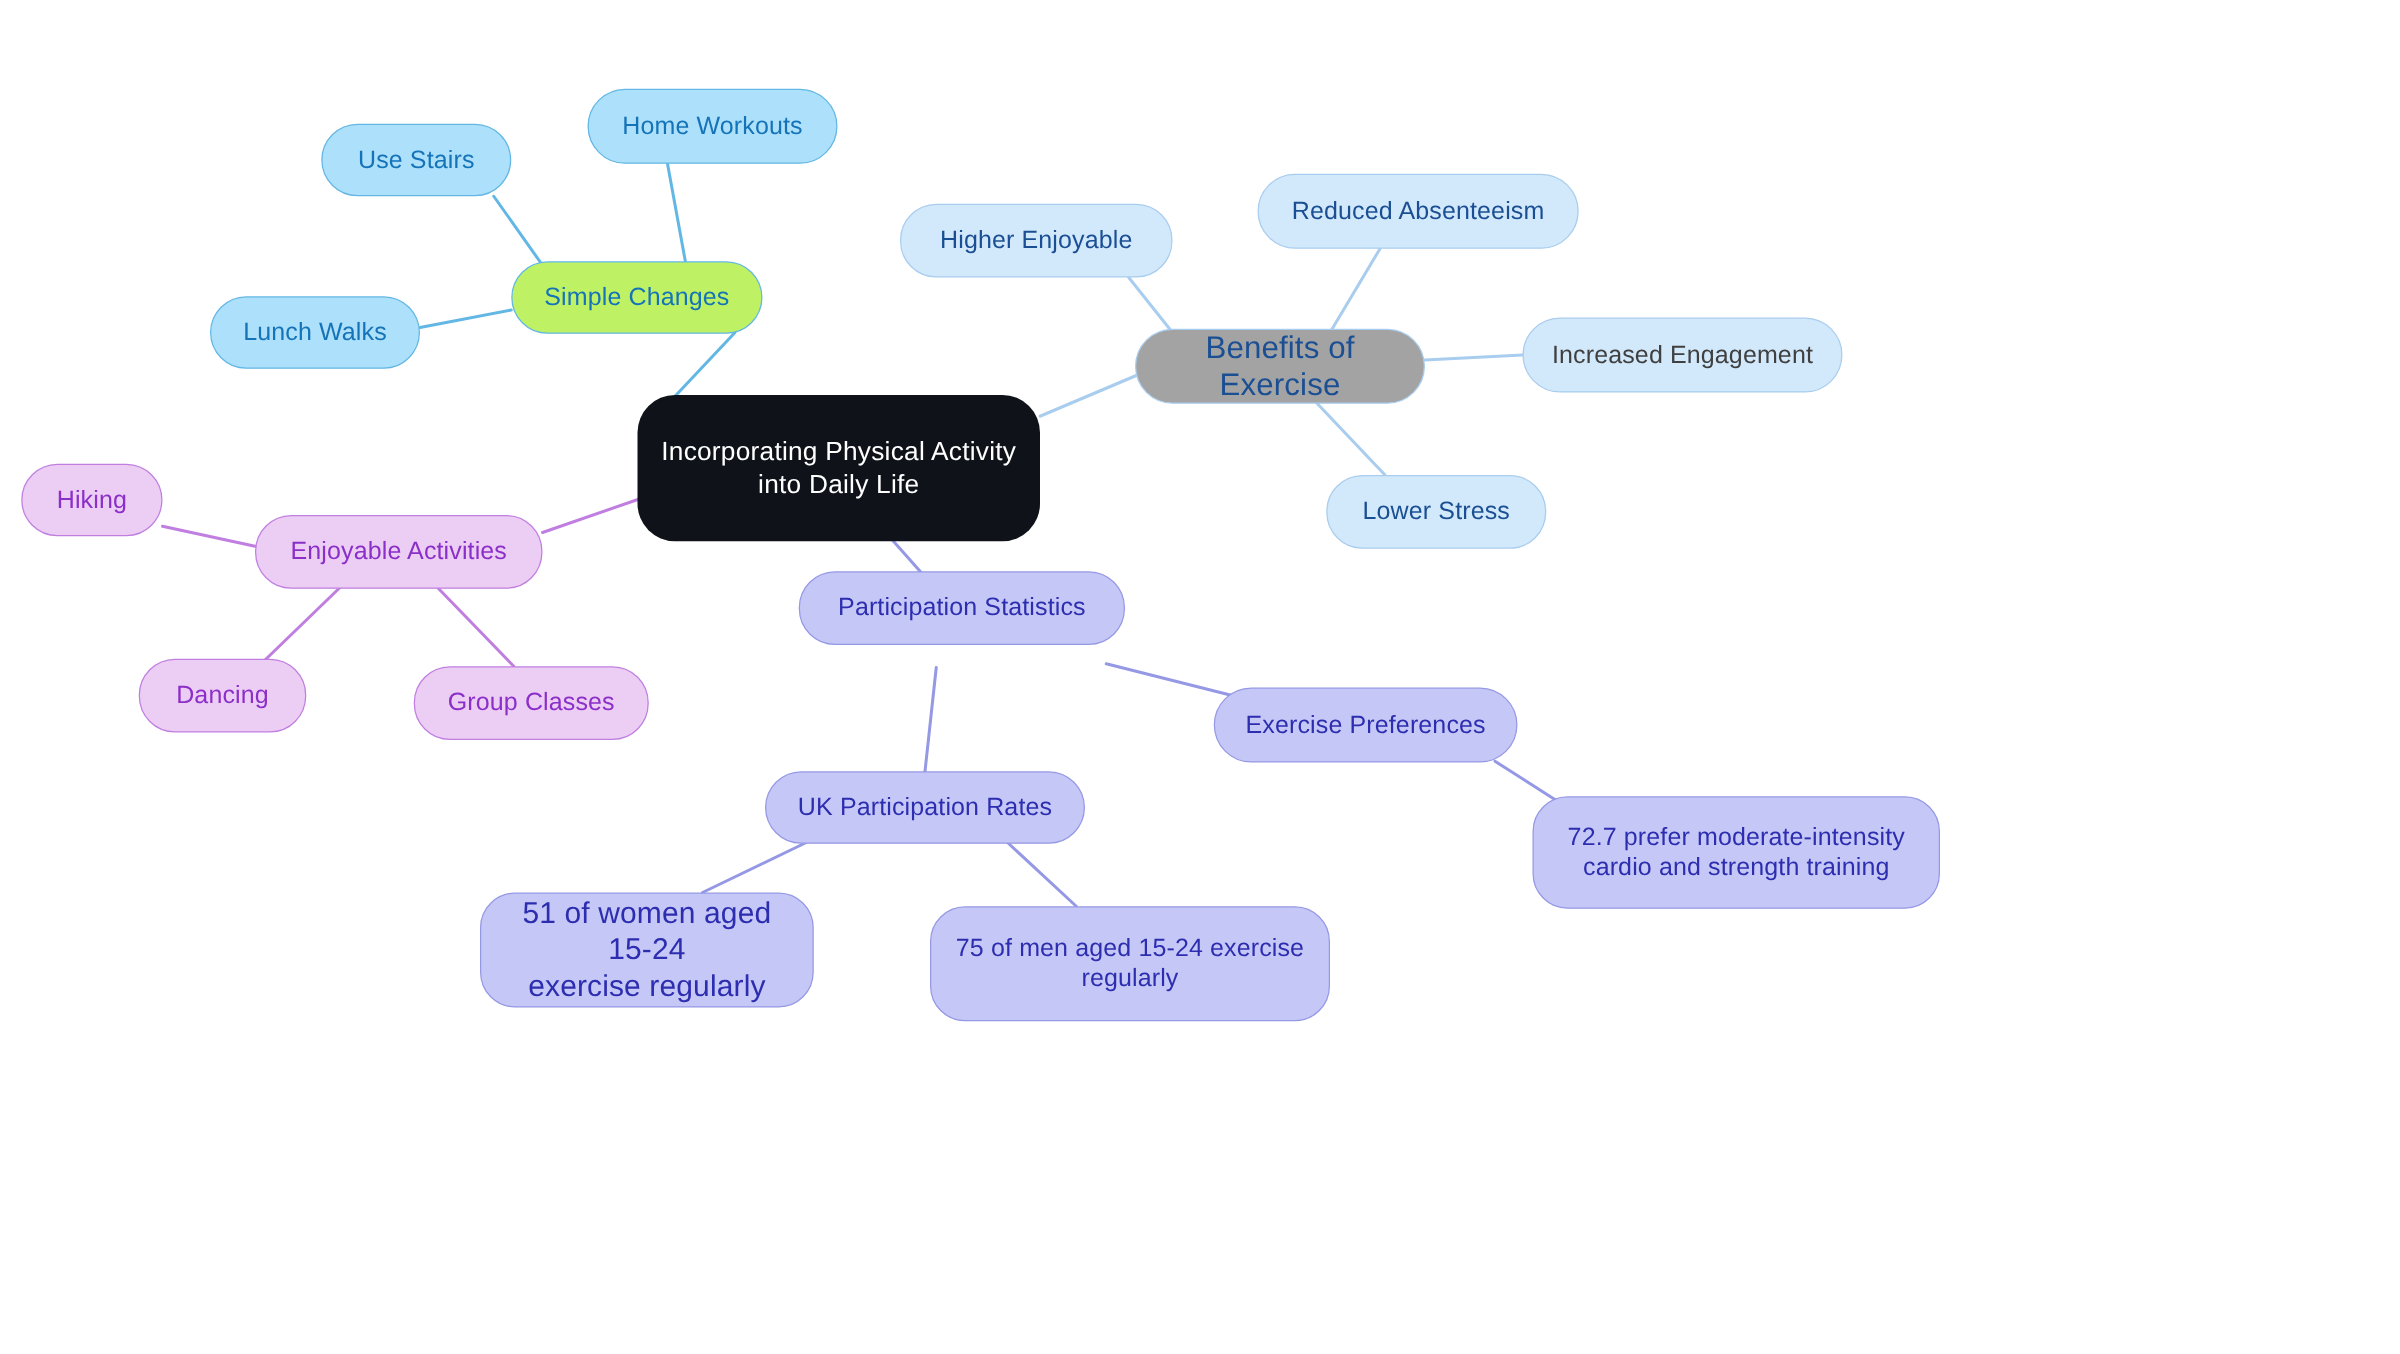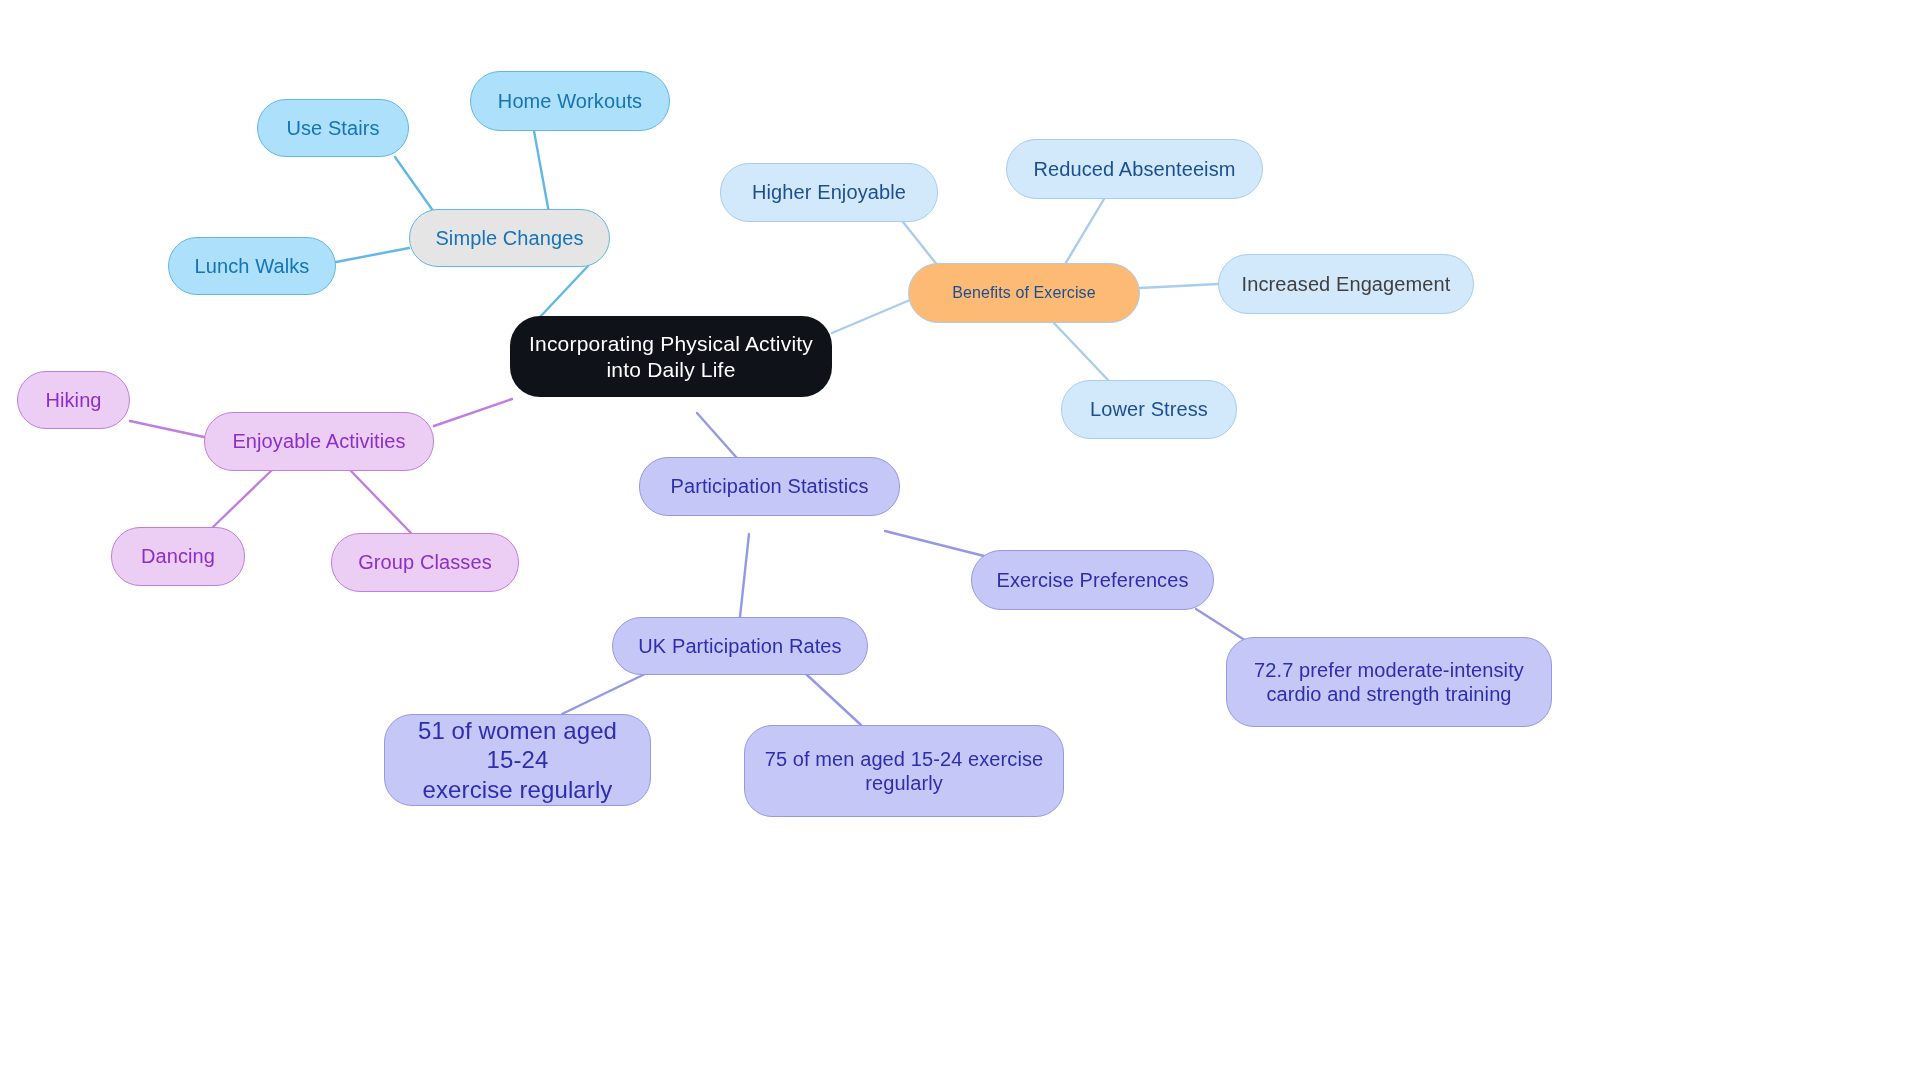--- a/index.html
+++ b/index.html
@@ -66,27 +66,27 @@
       <line x1="272" y1="470" x2="212" y2="528" stroke="#c07fe0" stroke-width="2.4" stroke-linecap="round"></line>
       <line x1="350" y1="470" x2="411" y2="533" stroke="#c07fe0" stroke-width="2.4" stroke-linecap="round"></line>
       <line x1="697" y1="413" x2="752" y2="475" stroke="#9598e4" stroke-width="2.4" stroke-linecap="round"></line>
       <line x1="885" y1="531" x2="1000" y2="560" stroke="#9598e4" stroke-width="2.4" stroke-linecap="round"></line>
       <line x1="749" y1="534" x2="740" y2="617" stroke="#9598e4" stroke-width="2.4" stroke-linecap="round"></line>
       <line x1="1196" y1="609" x2="1257" y2="648" stroke="#9598e4" stroke-width="2.4" stroke-linecap="round"></line>
       <line x1="645" y1="674" x2="562" y2="714" stroke="#9598e4" stroke-width="2.4" stroke-linecap="round"></line>
       <line x1="806" y1="674" x2="861" y2="725" stroke="#9598e4" stroke-width="2.4" stroke-linecap="round"></line>
     </svg>
   <div id="node-layer">
-      <div class="node root" style="left: 510px; top: 316px; width: 322px; height: 81px; background: rgb(15, 19, 25); border-color: rgb(15, 19, 25); color: rgb(255, 255, 255); font-size: 21px; border-radius: 30px;">Incorporating Physical Activity
+      <div class="node root" style="left: 510px; top: 316px; width: 322px; height: 117px; background: rgb(15, 19, 25); border-color: rgb(15, 19, 25); color: rgb(255, 255, 255); font-size: 21px; border-radius: 30px;">Incorporating Physical Activity
 into Daily Life</div>
-      <div class="node" style="left: 409px; top: 209px; width: 201px; height: 58px; background: #e5e5e5; border-color: rgb(99, 183, 228); color: rgb(21, 115, 184); font-size: 20px; border-radius: 29px;">Simple Changes</div>
+      <div class="node" style="left: 409px; top: 209px; width: 201px; height: 58px; background: #bef264; border-color: rgb(99, 183, 228); color: rgb(21, 115, 184); font-size: 20px; border-radius: 29px;">Simple Changes</div>
       <div class="node" style="left: 257px; top: 99px; width: 152px; height: 58px; background: rgb(173, 224, 250); border-color: rgb(99, 183, 228); color: rgb(21, 115, 184); font-size: 20px; border-radius: 29px;">Use Stairs</div>
       <div class="node" style="left: 470px; top: 71px; width: 200px; height: 60px; background: rgb(173, 224, 250); border-color: rgb(99, 183, 228); color: rgb(21, 115, 184); font-size: 20px; border-radius: 30px;">Home Workouts</div>
       <div class="node" style="left: 168px; top: 237px; width: 168px; height: 58px; background: rgb(173, 224, 250); border-color: rgb(99, 183, 228); color: rgb(21, 115, 184); font-size: 20px; border-radius: 29px;">Lunch Walks</div>
-      <div class="node" style="left: 908px; top: 263px; width: 232px; height: 60px; background: #fdba74; border-color: rgb(169, 205, 238); color: rgb(27, 79, 147); font-size: 16px; border-radius: 30px;">Benefits of Exercise</div>
+      <div class="node" style="left: 908px; top: 263px; width: 232px; height: 60px; background: #a3a3a3; border-color: rgb(169, 205, 238); color: rgb(27, 79, 147); font-size: 25px; border-radius: 30px;">Benefits of Exercise</div>
       <div class="node" style="left: 720px; top: 163px; width: 218px; height: 59px; background: rgb(210, 232, 251); border-color: rgb(169, 205, 238); color: rgb(27, 79, 147); font-size: 20px; border-radius: 29px;">Higher Enjoyable</div>
       <div class="node" style="left: 1006px; top: 139px; width: 257px; height: 60px; background: rgb(210, 232, 251); border-color: rgb(169, 205, 238); color: rgb(27, 79, 147); font-size: 20px; border-radius: 30px;">Reduced Absenteeism</div>
       <div class="node" style="left: 1218px; top: 254px; width: 256px; height: 60px; background: rgb(210, 232, 251); border-color: rgb(169, 205, 238); color: #404040; font-size: 20px; border-radius: 30px;">Increased Engagement</div>
       <div class="node" style="left: 1061px; top: 380px; width: 176px; height: 59px; background: rgb(210, 232, 251); border-color: rgb(169, 205, 238); color: rgb(27, 79, 147); font-size: 20px; border-radius: 29px;">Lower Stress</div>
       <div class="node" style="left: 204px; top: 412px; width: 230px; height: 59px; background: rgb(236, 205, 244); border-color: rgb(192, 127, 224); color: rgb(139, 47, 201); font-size: 20px; border-radius: 29px;">Enjoyable Activities</div>
       <div class="node" style="left: 17px; top: 371px; width: 113px; height: 58px; background: rgb(236, 205, 244); border-color: rgb(192, 127, 224); color: rgb(139, 47, 201); font-size: 20px; border-radius: 29px;">Hiking</div>
       <div class="node" style="left: 111px; top: 527px; width: 134px; height: 59px; background: rgb(236, 205, 244); border-color: rgb(192, 127, 224); color: rgb(139, 47, 201); font-size: 20px; border-radius: 29px;">Dancing</div>
       <div class="node" style="left: 331px; top: 533px; width: 188px; height: 59px; background: rgb(236, 205, 244); border-color: rgb(192, 127, 224); color: rgb(139, 47, 201); font-size: 20px; border-radius: 29px;">Group Classes</div>
       <div class="node" style="left: 639px; top: 457px; width: 261px; height: 59px; background: rgb(197, 200, 247); border-color: rgb(149, 152, 228); color: rgb(45, 45, 176); font-size: 20px; border-radius: 29px;">Participation Statistics</div>
       <div class="node" style="left: 971px; top: 550px; width: 243px; height: 60px; background: rgb(197, 200, 247); border-color: rgb(149, 152, 228); color: rgb(45, 45, 176); font-size: 20px; border-radius: 30px;">Exercise Preferences</div>

